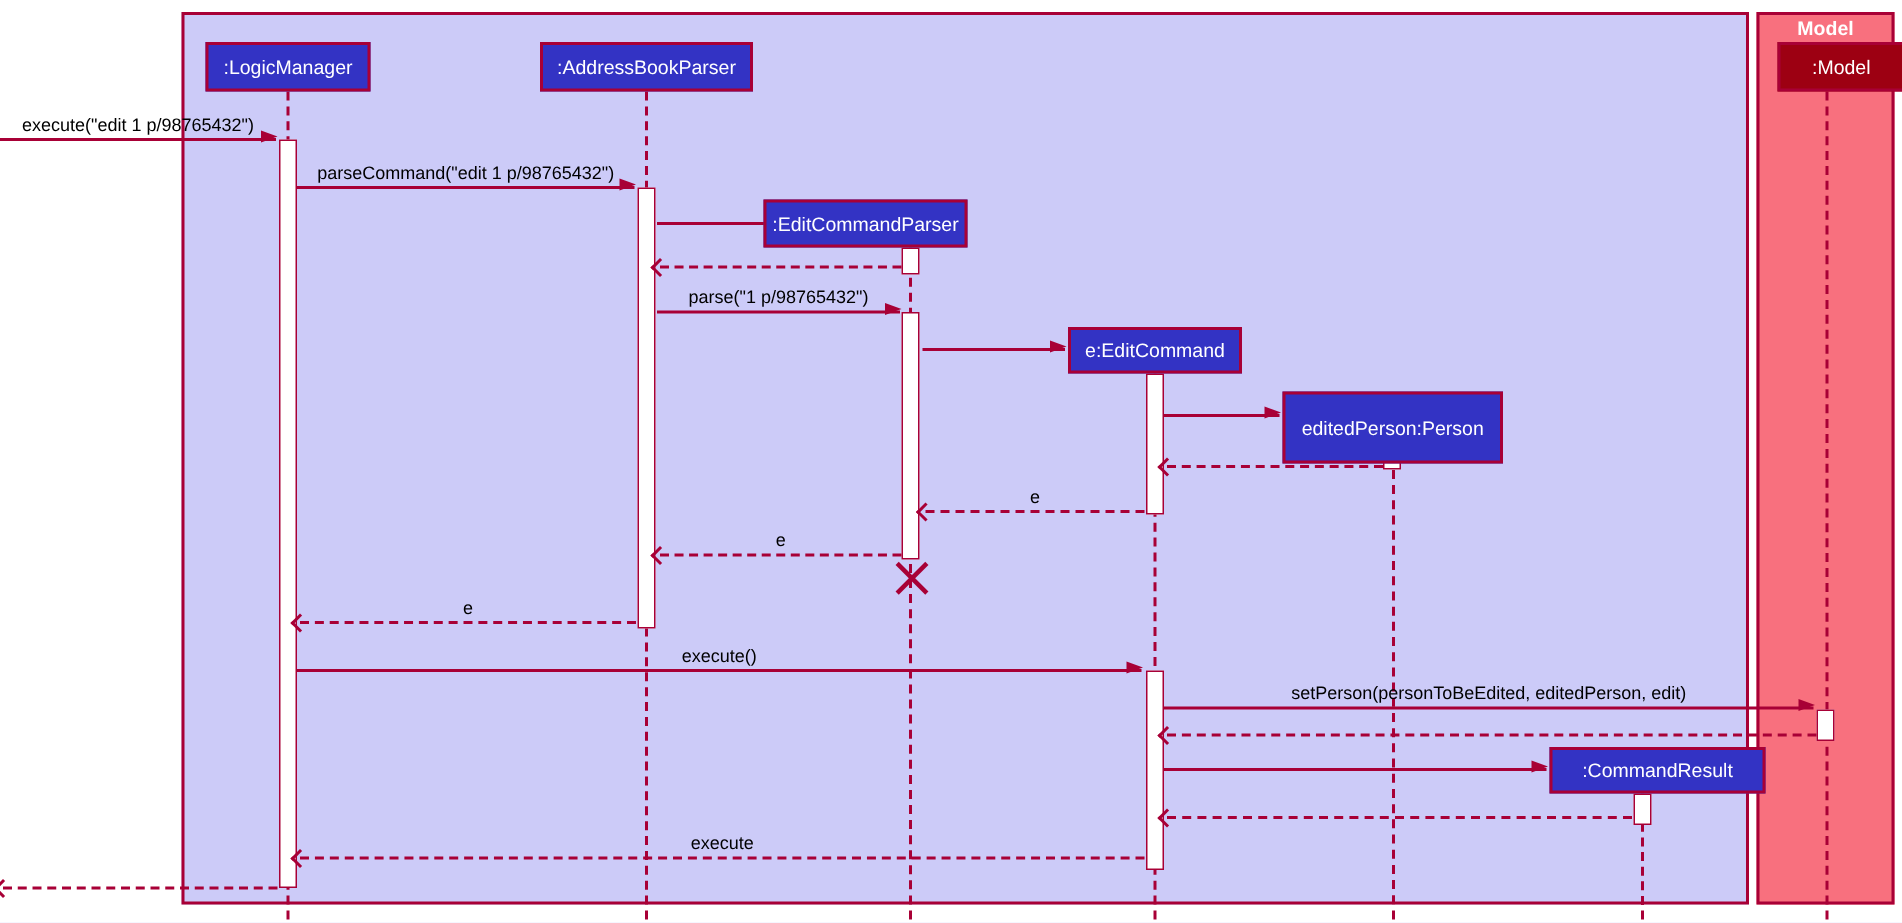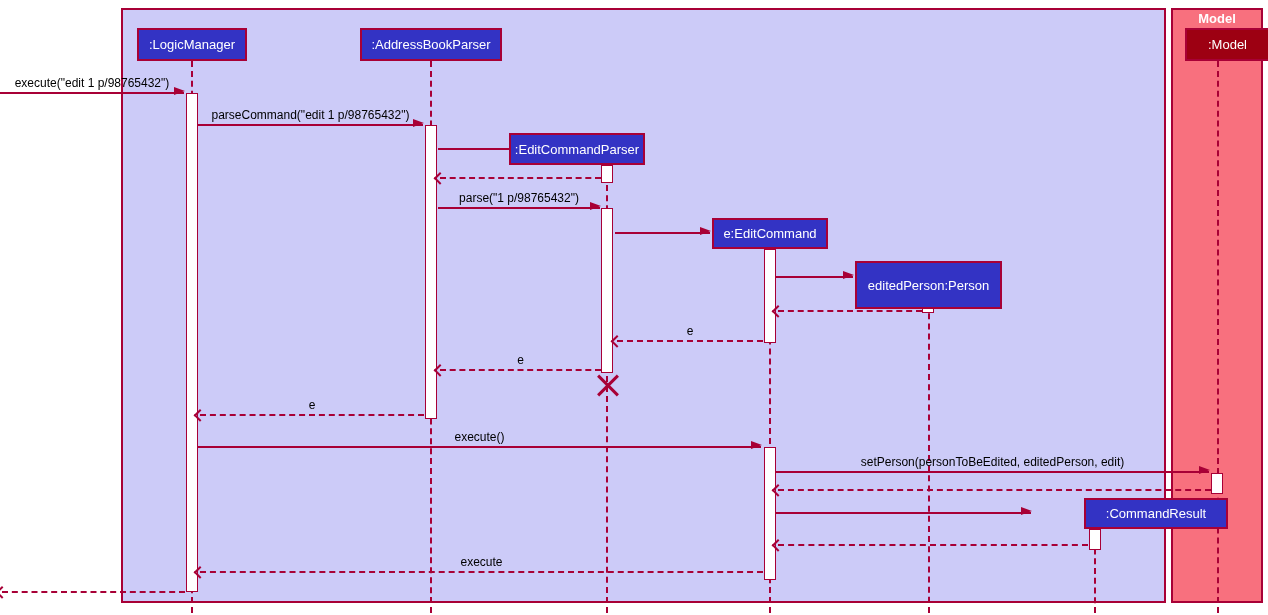--- a/index.html
+++ b/index.html
@@ -203,17 +203,17 @@
         <div class="msg-line-return"></div>
         <div class="arrow-left-icon"></div>
       </div>
     </div>
   <div id="layer-participants">
       <div class="participant" style="left: 137px; top: 28px; width: 110px; height: 33px;">:LogicManager</div>
       <div class="participant" style="left: 360px; top: 28px; width: 142px; height: 33px;">:AddressBookParser</div>
       <div class="participant" style="left: 509px; top: 133px; width: 136px; height: 32px;">:EditCommandParser</div>
       <div class="participant" style="left: 712px; top: 218px; width: 116px; height: 31px;">e:EditCommand</div>
       <div class="participant" style="left: 855px; top: 261px; width: 147px; height: 48px;">editedPerson:Person</div>
-      <div class="participant" style="left: 1084px; top: 498px; width: 144px; height: 31px;">:CommandResult</div>
+      <div class="participant" style="left: 1033px; top: 498px; width: 144px; height: 31px;">:CommandResult</div>
       <div class="participant model-style" style="left: 1185px; top: 28px; width: 85px; height: 33px;">:Model</div>
     </div>
   <div class="destroy" id="destroy-x" style="left: 595px; top: 372px;"></div>
 </div>
 
 </body></html>

